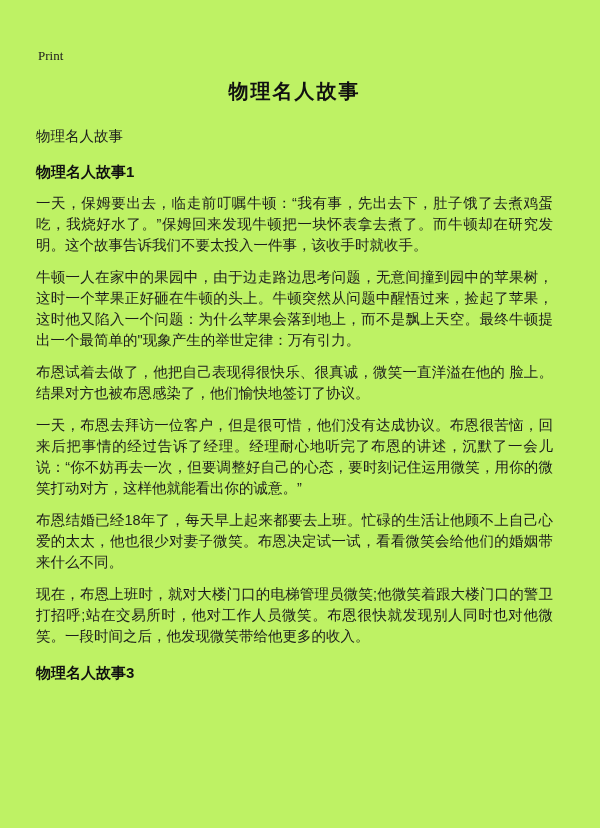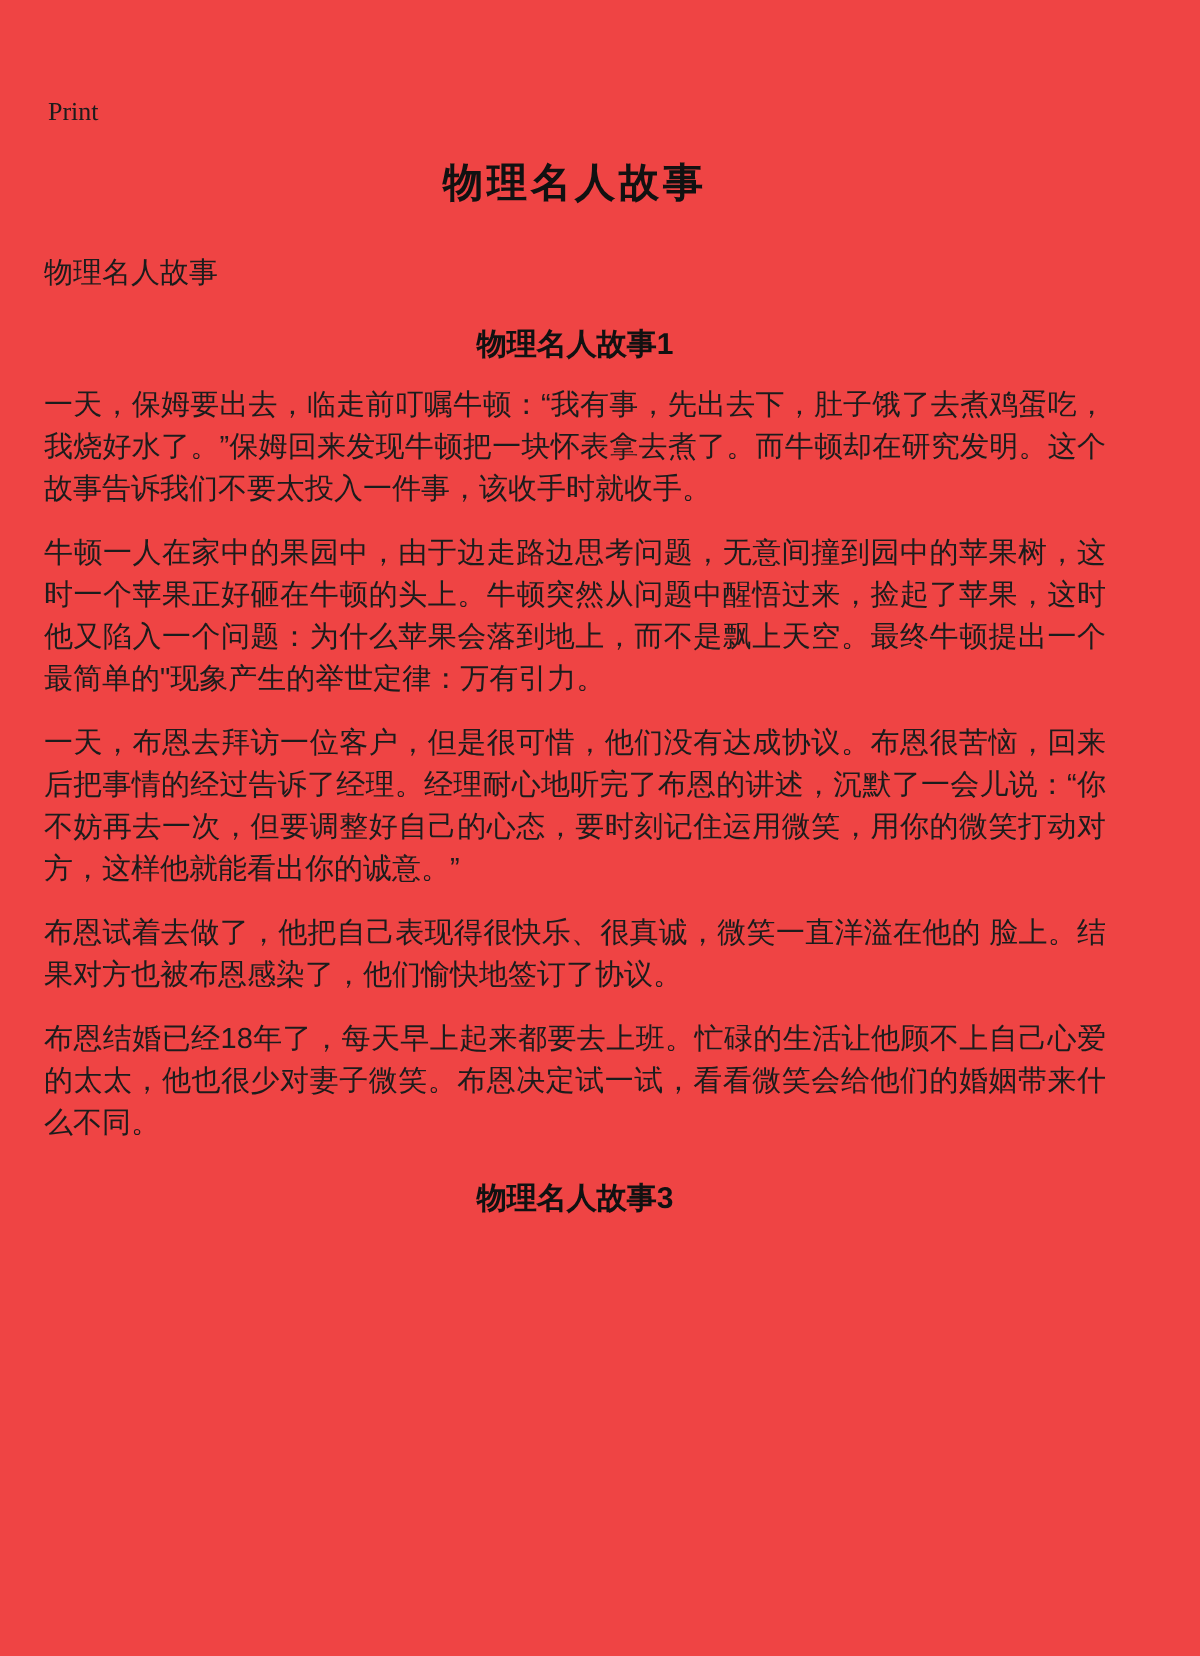--- a/index.html
+++ b/index.html
@@ -4,23 +4,23 @@
 <style>
   html, body {
     margin: 0;
     padding: 0;
     background: #ffffff;
   }
   .page {
     position: relative;
     width: 600px;
     height: 828px;
-    background: #ef4444;
+    background: #bef264;
     box-sizing: border-box;
-    padding: 48px 47px 40px 22px;
+    padding: 48px 47px 40px 36px;
     font-family: "Liberation Sans", sans-serif;
     color: #1c1c1c;
     overflow: hidden;
   }
   .print-label {
     font-family: "Liberation Serif", serif;
     font-size: 13px;
     color: #1c1c1c;
     margin: 0 0 14px 2px;
   }
@@ -35,21 +35,20 @@
   .subtitle {
     font-size: 14.5px;
     margin: 0 0 14px 0;
     color: #1c1c1c;
   }
   h2.section-heading {
     font-size: 15px;
     font-weight: bold;
     color: #111111;
     margin: 17px 0 11px 0;
-    text-align: center;
   }
   p.para {
     font-size: 14.5px;
     line-height: 21px;
     margin: 0 0 11px 0;
     text-align: justify;
     text-justify: inter-ideograph;
     color: #1c1c1c;
   }
 </style>
@@ -64,24 +63,25 @@
 
   <p class="subtitle">物理名人故事</p>
 
   <h2 class="section-heading">物理名人故事1</h2>
 
   <p class="para">一天，保姆要出去，临走前叮嘱牛顿：“我有事，先出去下，肚子饿了去煮鸡蛋吃，我烧好水了。”保姆回来发现牛顿把一块怀表拿去煮了。而牛顿却在研究发明。这个故事告诉我们不要太投入一件事，该收手时就收手。</p>
 
   <p class="para">牛顿一人在家中的果园中，由于边走路边思考问题，无意间撞到园中的苹果树，这时一个苹果正好砸在牛顿的头上。牛顿突然从问题中醒悟过来，捡起了苹果，这时他又陷入一个问题：为什么苹果会落到地上，而不是飘上天空。最终牛顿提出一个最简单的"现象产生的举世定律：万有引力。</p>
 
 
+  <p class="para">布恩试着去做了，他把自己表现得很快乐、很真诚，微笑一直洋溢在他的 脸上。结果对方也被布恩感染了，他们愉快地签订了协议。</p>
+
   <p class="para">一天，布恩去拜访一位客户，但是很可惜，他们没有达成协议。布恩很苦恼，回来后把事情的经过告诉了经理。经理耐心地听完了布恩的讲述，沉默了一会儿说：“你不妨再去一次，但要调整好自己的心态，要时刻记住运用微笑，用你的微笑打动对方，这样他就能看出你的诚意。”</p>
-
-  <p class="para">布恩试着去做了，他把自己表现得很快乐、很真诚，微笑一直洋溢在他的 脸上。结果对方也被布恩感染了，他们愉快地签订了协议。</p>
 
   <p class="para">布恩结婚已经18年了，每天早上起来都要去上班。忙碌的生活让他顾不上自己心爱的太太，他也很少对妻子微笑。布恩决定试一试，看看微笑会给他们的婚姻带来什么不同。</p>
 
 
+  <p class="para">现在，布恩上班时，就对大楼门口的电梯管理员微笑;他微笑着跟大楼门口的警卫打招呼;站在交易所时，他对工作人员微笑。布恩很快就发现别人同时也对他微笑。一段时间之后，他发现微笑带给他更多的收入。</p>
 
 
   <h2 class="section-heading">物理名人故事3</h2>
 
 </div>
 
 </body></html>

